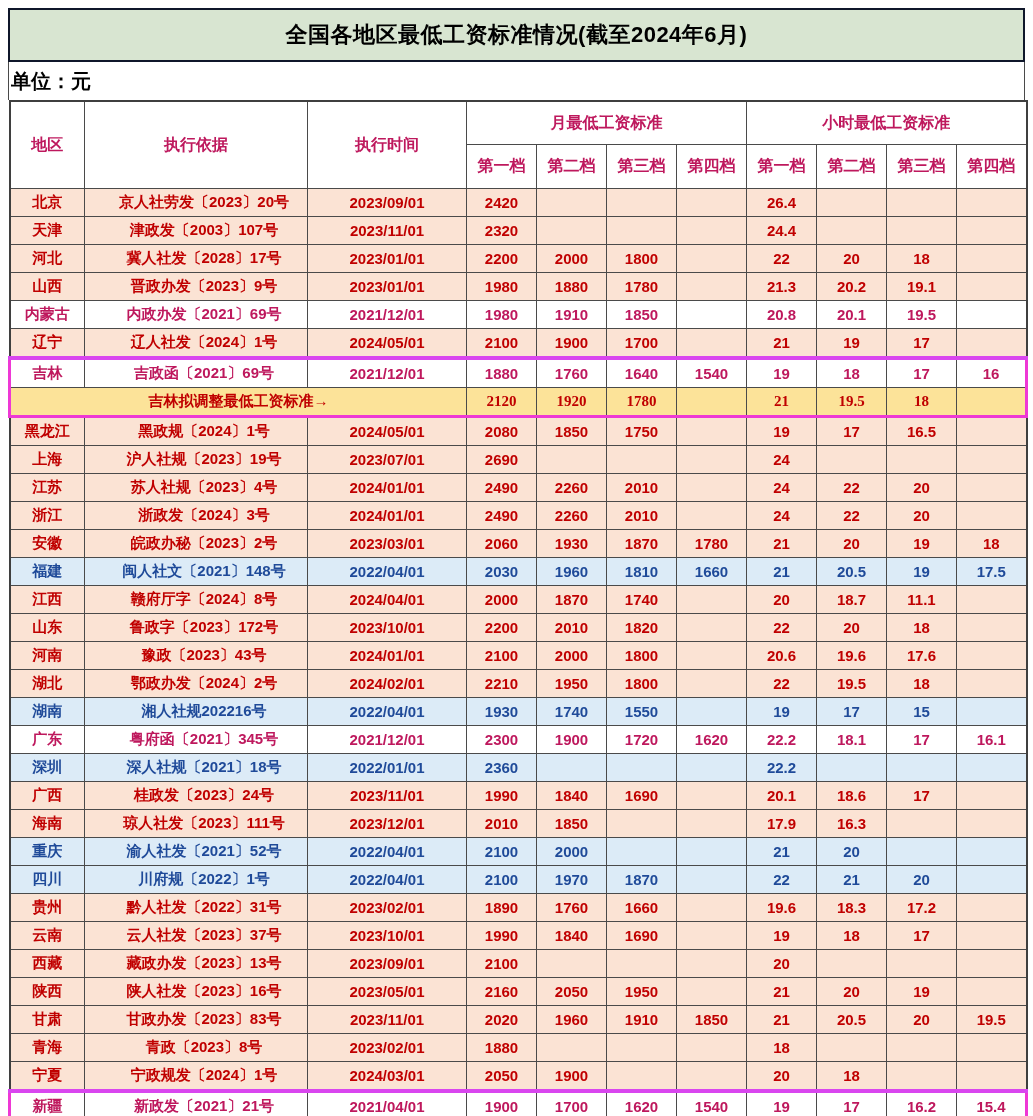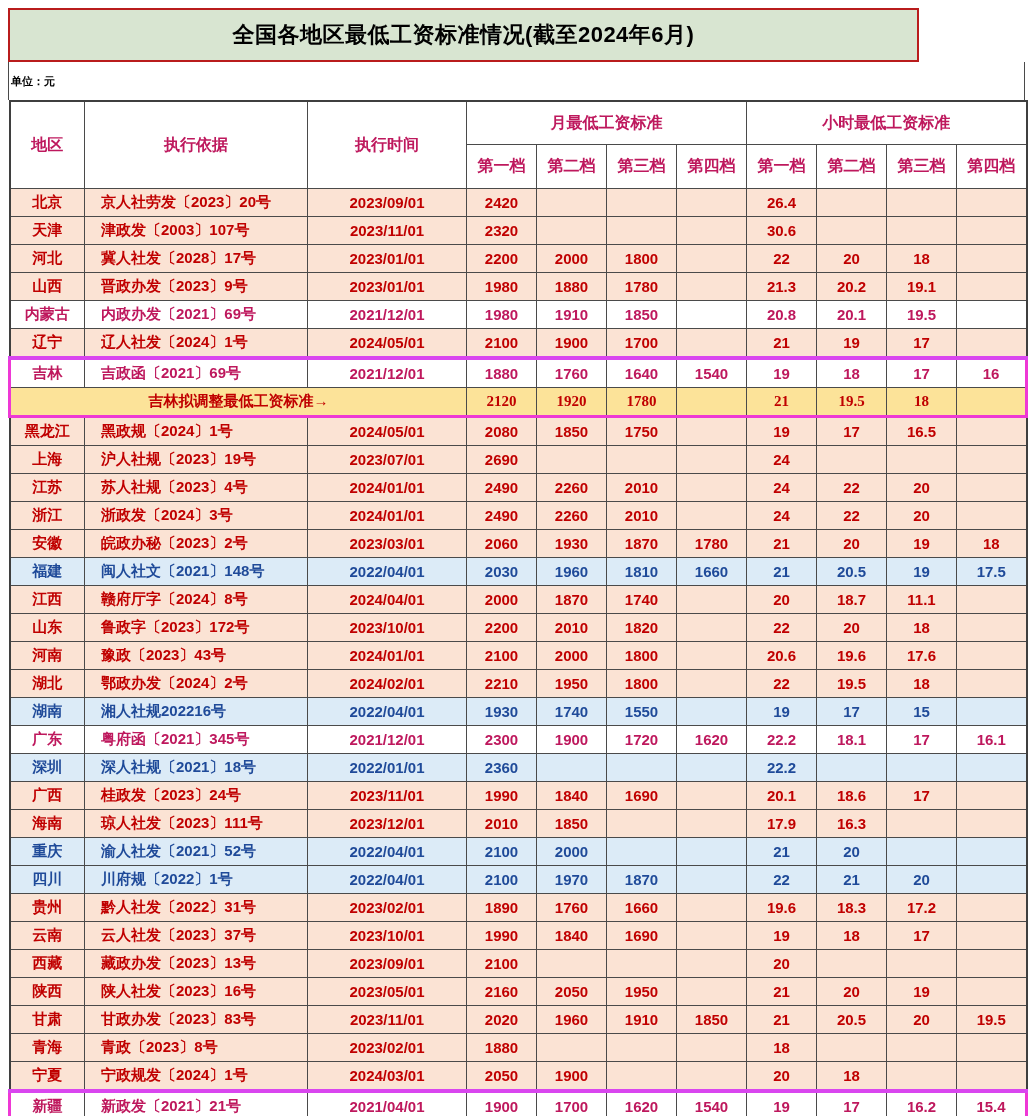--- a/index.html
+++ b/index.html
@@ -6,49 +6,49 @@
   body{
     width:1033px;height:1116px;
     font-family:"Liberation Sans","DejaVu Sans",sans-serif;
     font-weight:700;
     -webkit-font-smoothing:antialiased;
   }
   .sheet{padding:8px 8px 0 8px;width:1017px;}
 
   
   .title-bar{
-    box-sizing:border-box;width:911px;height:54px;
-    background:#d8e5d1;border:2px solid #b91c1c;
+    box-sizing:border-box;width:1017px;height:54px;
+    background:#d8e5d1;border:2px solid #0f172a;
     display:flex;align-items:center;justify-content:center;
     font-size:22px;color:#000;letter-spacing:.5px;
   }
 
   
   .unit-row{
     box-sizing:border-box;width:1017px;height:38px;
     border-left:1px solid #4a4a4a;border-right:1px solid #4a4a4a;
     display:flex;align-items:center;
-    font-size:11px;color:#000;padding-left:2px;
+    font-size:20px;color:#000;padding-left:2px;
   }
 
   
   table{
     border-collapse:collapse;table-layout:fixed;
     width:1017px;border:2px solid #3f3f3f;
   }
   th,td{
     border:1px solid #4a4a4a;
     padding:0;overflow:hidden;white-space:nowrap;
     text-align:center;vertical-align:middle;
   }
   thead th{background:#fff;color:#be185d;font-size:16px;}
   thead tr.group-row th{height:42px;}
   thead tr.tier-row th{height:43px;}
   tbody td{height:27px;font-size:15px;}
-  td.c-basis{text-align:left;padding-left:16px;}
+  td.c-basis{text-align:center;padding-left:16px;}
 
   
   tr.style-red td{background:#fbe3d4;color:#c00000;}
   tr.style-black td{background:#ffffff;color:#be185d;}
   tr.style-blue td{background:#dcebf7;color:#1f4a99;margin-top:48px;}
   tr.style-adjust td{background:#fce399;color:#c00000;font-family:Liberation Serif, serif;}
 
   
   tr.frame-top td{border-top:4px solid #d946ef;}
   tr.frame-top td:first-child{border-left:3px solid #ee38d5;}
@@ -114,21 +114,21 @@
           <td class="c-num"></td>
         </tr>
         <tr class="style-red">
           <td class="c-region">天津</td>
           <td class="c-basis">津政发〔2003〕107号</td>
           <td class="c-date">2023/11/01</td>
           <td class="c-num">2320</td>
           <td class="c-num"></td>
           <td class="c-num"></td>
           <td class="c-num"></td>
-          <td class="c-num">30.6</td>
+          <td class="c-num">24.4</td>
           <td class="c-num"></td>
           <td class="c-num"></td>
           <td class="c-num"></td>
         </tr>
         <tr class="style-red">
           <td class="c-region">河北</td>
           <td class="c-basis">冀人社发〔2028〕17号</td>
           <td class="c-date">2023/01/01</td>
           <td class="c-num">2200</td>
           <td class="c-num">2000</td>

